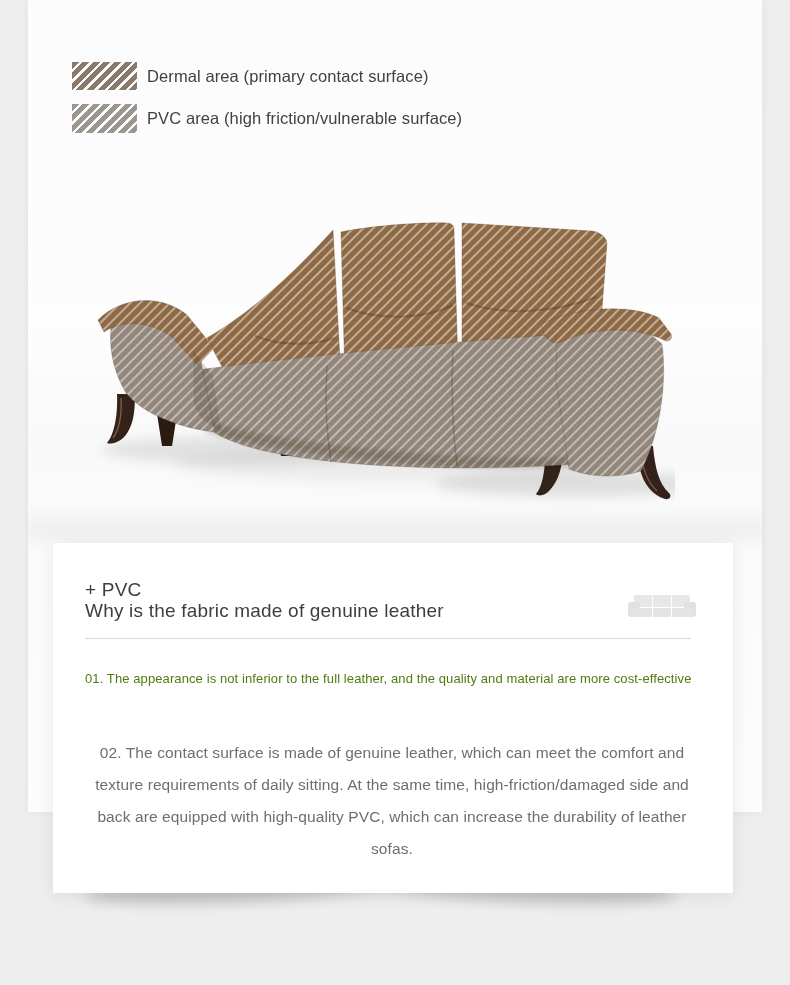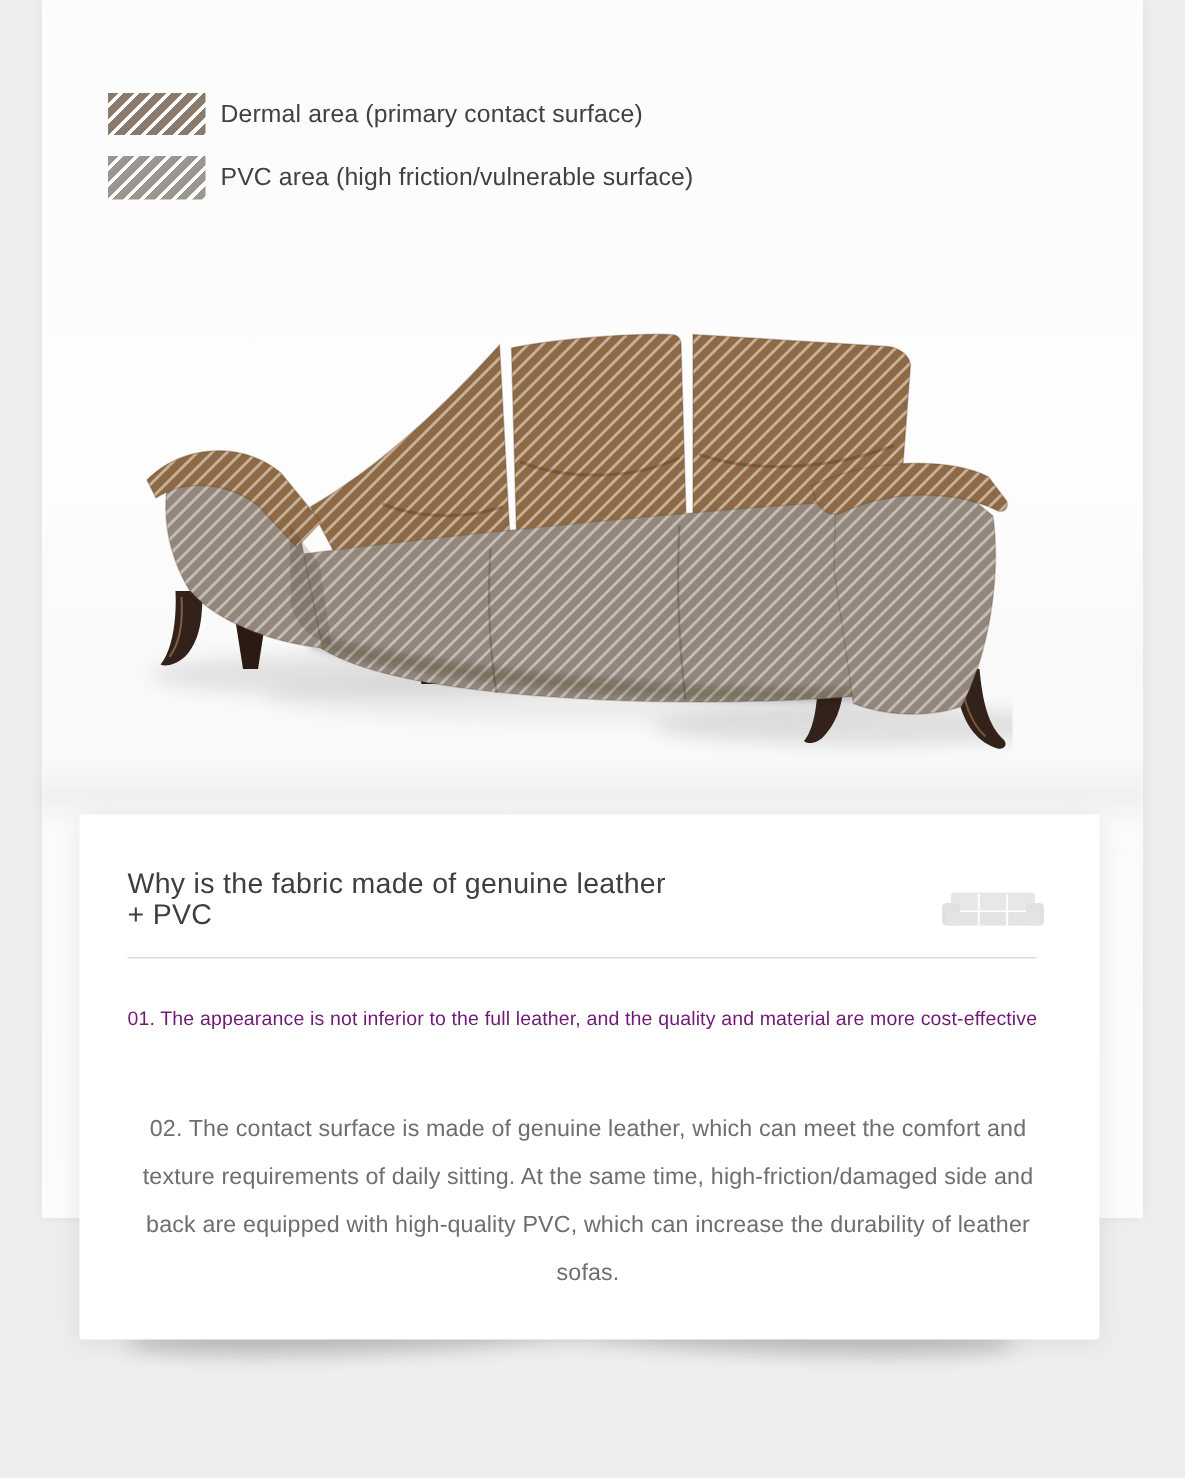--- a/index.html
+++ b/index.html
@@ -44,21 +44,21 @@
     background:#ffffff; border-radius:2px; z-index:2;
     box-shadow:0 3px 18px rgba(0,0,0,0.08);
   }
   .card-heading {
     position:absolute; left:32px; top:36px;
     font-size:19px; line-height:21px; color:#3e3e3e; letter-spacing:0.2px;
   }
   .sofa-icon { position:absolute; left:574px; top:49px; width:70px; height:28px; }
   .divider { position:absolute; left:32px; top:95px; width:606px; height:1px; background:#d8d8d8; }
   .point { position:absolute; left:32px; }
-  .point-01 { top:127px; font-size:13px; line-height:18px; color:#701a75; white-space:nowrap; letter-spacing:0.1px; }
+  .point-01 { top:127px; font-size:13px; line-height:18px; color:#4d7c0f; white-space:nowrap; letter-spacing:0.1px; }
   .point-02 { top:194px; width:614px; font-size:15.5px; line-height:32px; color:#6e6e6e; letter-spacing:0.1px;text-align:center; }
 </style>
 </head>
 <body style="background: rgb(238, 238, 239);">
 
 <div class="panel">
 
   <div>
     <div class="legend-row r1">
       <span class="swatch" style="background: repeating-linear-gradient(135deg, rgb(138, 122, 108) 0px, rgb(138, 122, 108) 5px, rgb(255, 255, 255) 5px, rgb(255, 255, 255) 7.5px);"></span>
@@ -132,22 +132,22 @@
     <path d="M 98,132 L 118,158 L 126,212 C 112,208 103,199 99,186 Z" fill="rgba(45,28,18,0.14)"></path>
   </svg>
 
   <div class="shade"></div>
 
   <div class="curl curl-l"></div>
   <div class="curl curl-r"></div>
 
   <div class="card">
     <div class="card-heading">
+      <div>+ PVC</div>
       <div>Why is the fabric made of genuine leather</div>
-      <div>+ PVC</div>
     </div>
     <svg class="sofa-icon" viewBox="0 0 70 28">
       <rect x="7" y="3" width="56" height="12" rx="2" fill="#e8e7e7"></rect>
       <rect x="1" y="10" width="12" height="15" rx="3" fill="#e2e1e1"></rect>
       <rect x="57" y="10" width="12" height="15" rx="3" fill="#e2e1e1"></rect>
       <rect x="4" y="16" width="62" height="9" rx="1.5" fill="#e5e4e4"></rect>
       <line x1="25.5" y1="4" x2="25.5" y2="25" stroke="#ffffff" stroke-width="1.2"></line>
       <line x1="44.5" y1="4" x2="44.5" y2="25" stroke="#ffffff" stroke-width="1.2"></line>
     </svg>
     <div class="divider"></div>

